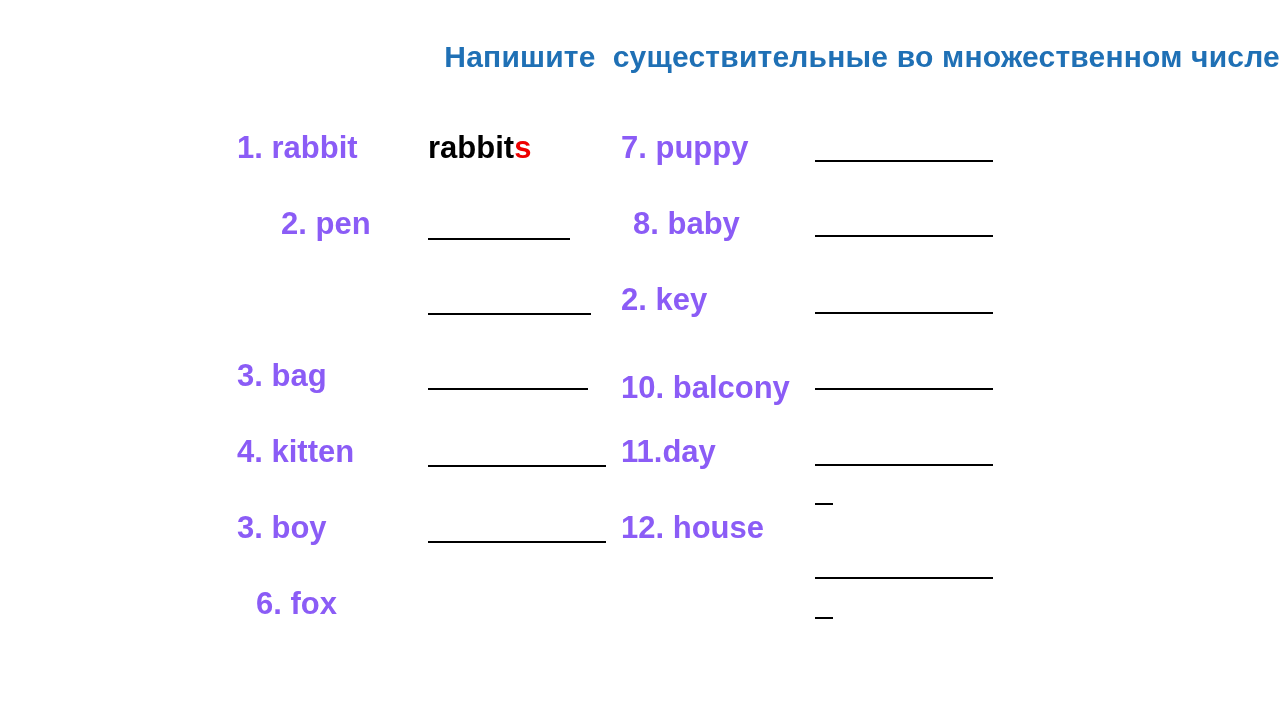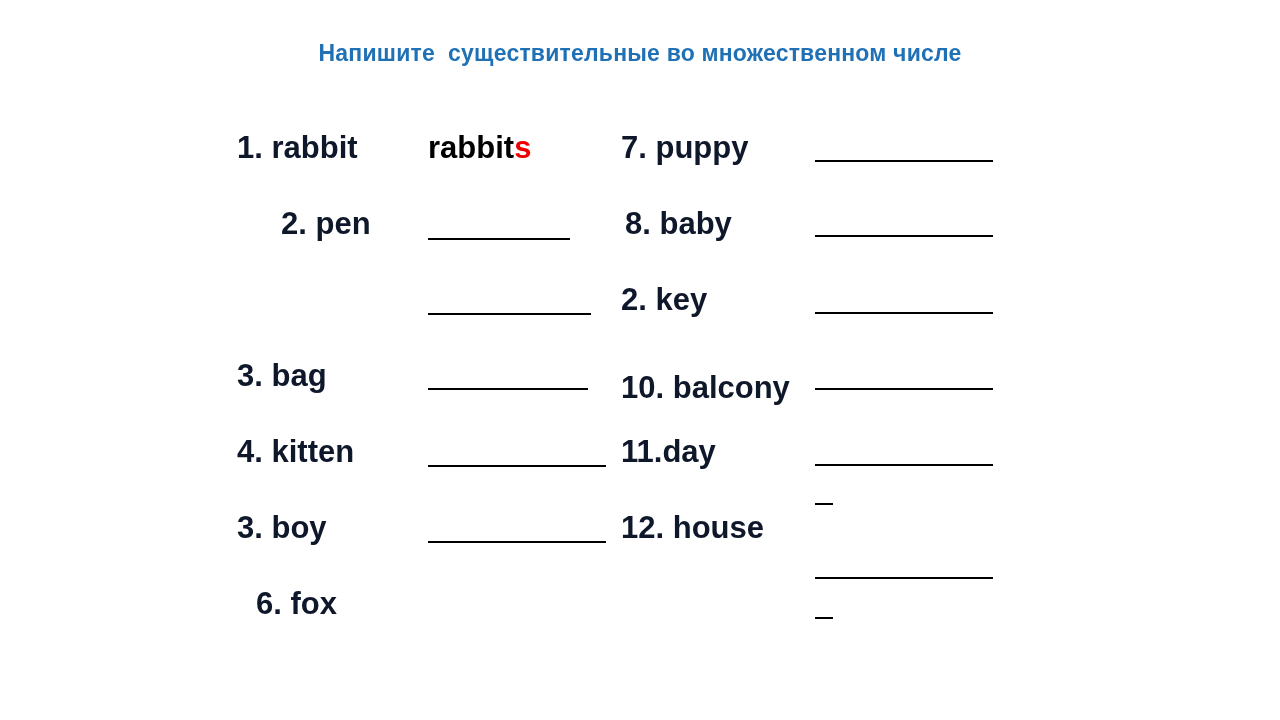--- a/index.html
+++ b/index.html
@@ -17,40 +17,40 @@
   .slide {
     position: absolute;
     inset: 0;
     background: #ffffff;
   }
   .title {
     position: absolute;
     left: 0;
     top: 40px;
     width: 1280px;
-    text-align: center;
+    text-align: right;
     font-family: "Liberation Sans", sans-serif;
-    font-size: 23px;
+    font-size: 30px;
     font-weight: bold;
     color: #1f70b5;
     letter-spacing: 0.2px;
     white-space: pre;
   }
   .col {
     position: absolute;
     top: 0;
   }
   .col-left  { left: 237px; }
   .col-right { left: 621px; }
 
   .item {
     position: absolute;
     font-size: 31px;
     font-weight: bold;
-    color: #0f172a;
+    color: #8b5cf6;
     white-space: pre;
     line-height: 1;
   }
   .answer {
     position: absolute;
     font-size: 31px;
     font-weight: bold;
     color: #000000;
     white-space: pre;
     line-height: 1;
@@ -95,21 +95,21 @@
 
     <div class="blank" style="left:191px; top:465px; width:178px;"></div>
 
     <div class="blank" style="left:191px; top:541px; width:178px;"></div>
   </div>
 
   <div class="col col-right">
 
     <div class="item" style="left:0px; top:132px;">7. puppy</div>
 
-    <div class="item" style="left:4px; top:208px;">8. baby</div>
+    <div class="item" style="left:12px; top:208px;">8. baby</div>
 
     <div class="item" style="left:0px; top:284px;">2. key</div>
 
     <div class="item" style="left:0px; top:372px;">10. balcony</div>
 
     <div class="item" style="left:0px; top:436px;">11.day</div>
 
     <div class="item" style="left:0px; top:512px;">12. house</div>
 
     <div class="blank" style="left:194px; top:160px; width:178px;"></div>

